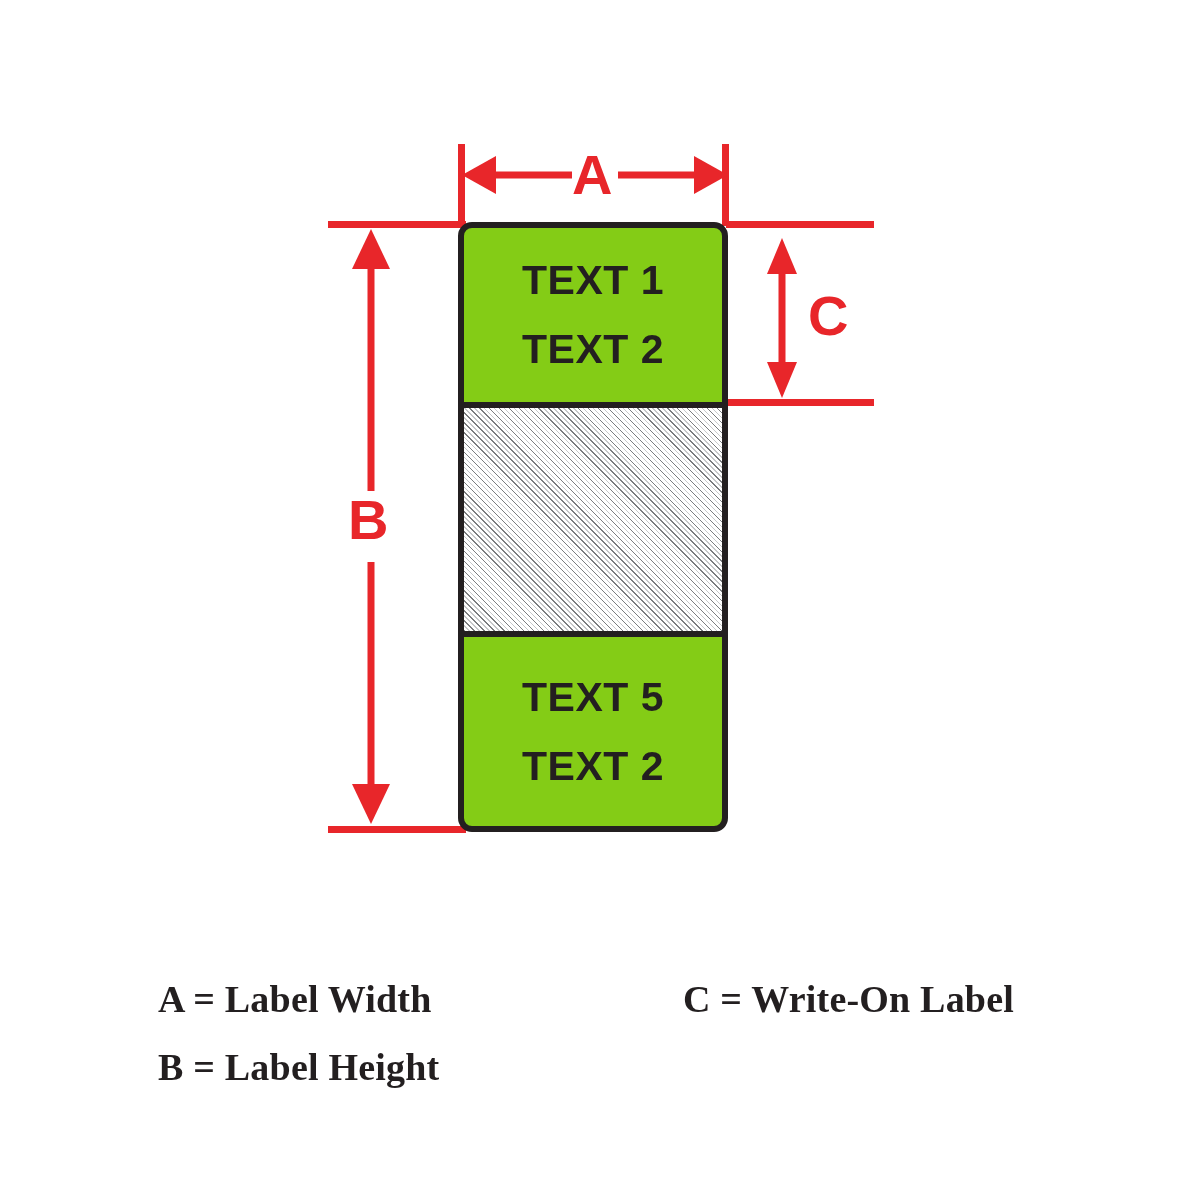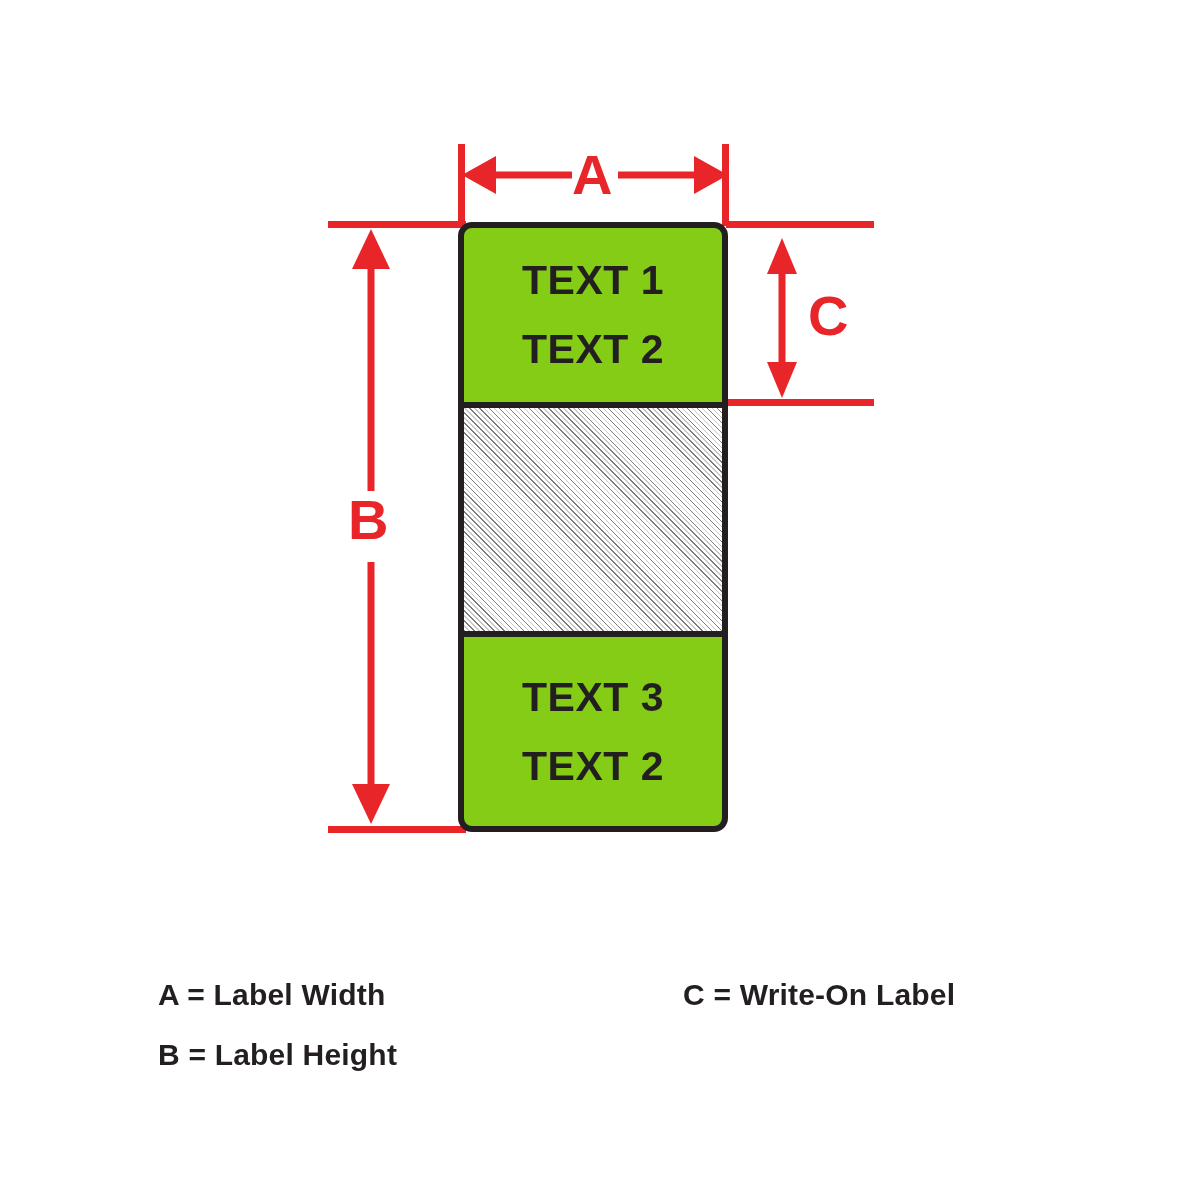--- a/index.html
+++ b/index.html
@@ -122,23 +122,23 @@
     width: 980px;
   }
   .legend-col {
     position: absolute;
     top: 0;
   }
   .legend-col-left { left: 0px; }
   .legend-col-right { left: 525px; }
 
   .legend-row {
-    font-family: Liberation Sans, sans-serif;
+    font-family: Liberation Serif, serif;
     font-weight: bold;
-    font-size: 30px;
+    font-size: 38px;
     line-height: 1;
     color: #231f20;
     white-space: nowrap;
     margin-bottom: 30px;
     letter-spacing: 0.2px;
   }
 </style>
 </head>
 <body>
 
@@ -193,21 +193,21 @@
     <div class="panel panel-top">
       <div class="panel-text">TEXT 1</div>
       <div class="panel-text">TEXT 2</div>
     </div>
 
     <div class="panel panel-hatch">
       <div class="panel-text"></div>
     </div>
 
     <div class="panel panel-bottom">
-      <div class="panel-text">TEXT 3</div>
+      <div class="panel-text">TEXT 5</div>
       <div class="panel-text">TEXT 2</div>
     </div>
 
   </div>
 
   <div class="legend">
     <div class="legend-col legend-col-left">
       <div class="legend-row">A = Label Width</div>
       <div class="legend-row">B = Label Height</div>
     </div>

